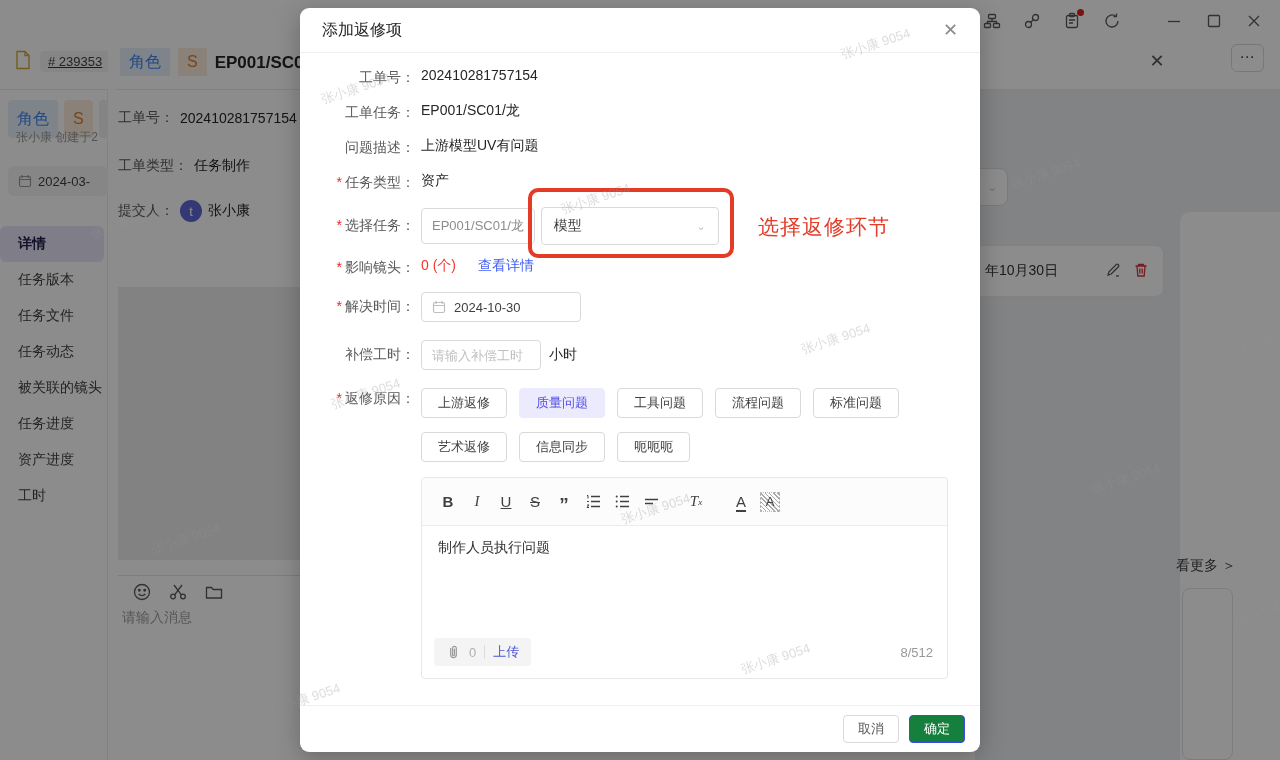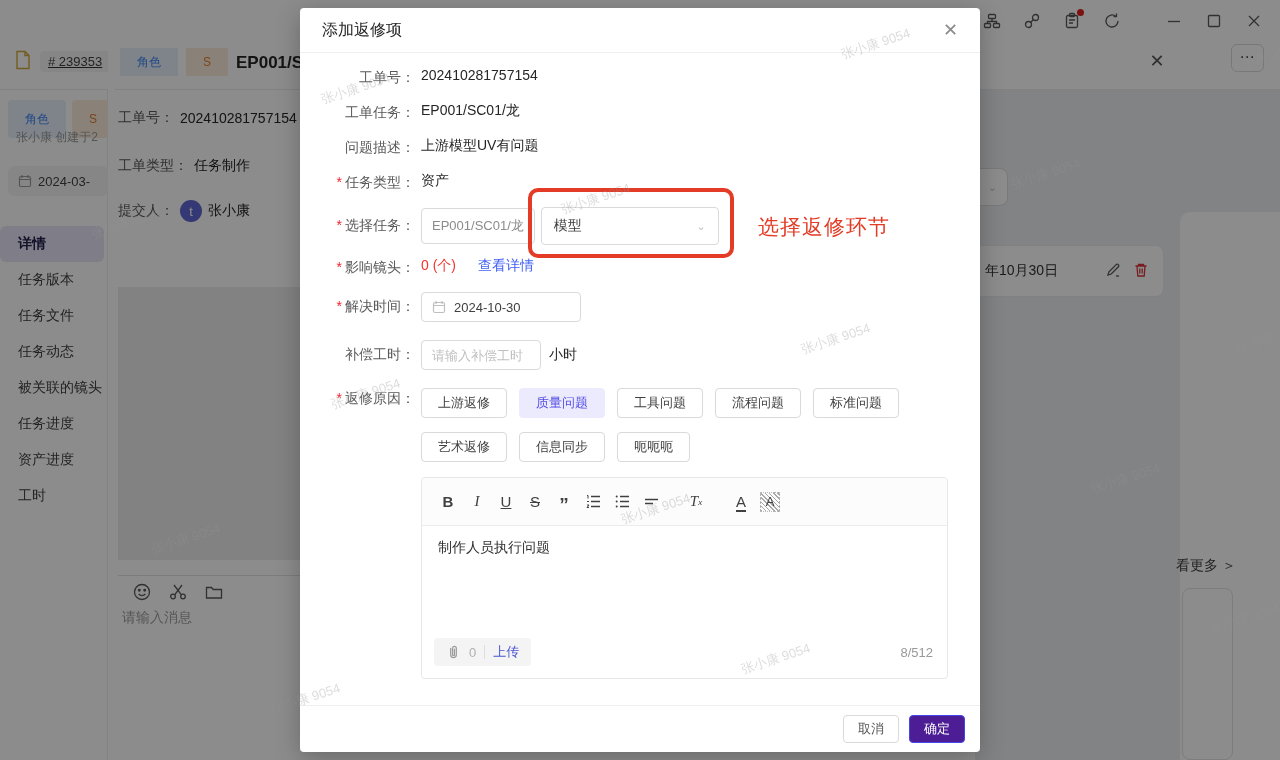--- a/index.html
+++ b/index.html
@@ -17,21 +17,21 @@
   .wicon { position:relative; width:18px; height:18px; color:#595959; }
   .red-dot { position:absolute; top:-3px; right:-3px; width:7px; height:7px; border-radius:50%; background:#E02020; }
   .win-sep { width:14px; }
 
   .rail { left:0; top:44px; width:108px;text-decoration:underline; }
   .rail-row1 { display:flex; align-items:center; gap:8px; padding-left:14px; height:34px; overflow:hidden; white-space:nowrap; }
   .doc-chip { background:#f5f5f5; border-radius:4px; padding:3px 8px; font-size:13px; color:#404040; white-space:nowrap; }
   .rail-div { left:0; top:89px; width:108px; border-top:1px solid #ebebeb; }
   .vline { left:107px; top:90px; width:0; height:670px; border-left:1px solid #ededed; }
 
-  .tag { display:inline-flex; align-items:center; height:38px; padding:0 17px; border-radius:4px; font-size:12px; white-space:nowrap; }
+  .tag { display:inline-flex; align-items:center; height:38px; padding:0 9px; border-radius:4px; font-size:16px; white-space:nowrap; }
   .tag-blue { background:#E6F0FC; color:#4086F4; }
   .tag-orange { background:#FBEDDC; color:#DD7D2C; }
   .tag-gray { background:#F0F0F0; color:#595959; }
 
   .rail-tags { left:8px; top:100px; display:flex; gap:6px; width:100px; overflow:hidden; }
   .rail-creator { left:16px; top:129px; font-size:12px; color:#9a9a9a; width:92px; overflow:hidden; white-space:nowrap; }
   .rail-date { left:8px; top:166px; display:flex; align-items:center; gap:6px; background:#f5f5f5; border-radius:6px; height:30px; padding:0 10px; width:100px; overflow:hidden; font-size:13px; color:#404040; white-space:nowrap; }
 
   .dheader { left:120px; top:48px; width:185px; height:28px; display:flex; align-items:center; gap:8px; overflow:hidden; white-space:nowrap; }
   .dtitle { font-size:17px; font-weight:bold; color:#262626; }
@@ -61,21 +61,21 @@
   .stub-select { left:930px; top:168px; width:78px; height:38px; background:#fff; border:1px solid #dcdcdc; border-radius:8px; display:flex; align-items:center; justify-content:flex-end; padding-right:10px; color:#bbb; }
   .date-card { left:958px; top:245px; width:206px; height:52px; background:#fff; border:1px solid #ebebeb; border-radius:8px; display:flex; align-items:center; padding:0 14px 0 26px; gap:12px; }
   .date-card .txt { font-size:14px; color:#333; flex:1; white-space:nowrap; }
   .see-more { left:1176px; top:557px; font-size:14px; color:#404040; white-space:nowrap; }
   .outline-card { left:1182px; top:588px; width:51px; height:172px; background:#fff; border:1px solid #e3e3e3; border-radius:8px; }
 
   
   .overlay { position:absolute; inset:0; background:rgba(0,0,0,0.45); z-index:10; }
 
   
-  .modal { position:absolute; left:300px; top:8px; width:680px; height:744px; background:#fff; border-radius:4px; z-index:20; box-shadow:0 6px 24px rgba(0,0,0,.25); display:flex; flex-direction:column; }
+  .modal { position:absolute; left:300px; top:8px; width:680px; height:744px; background:#fff; border-radius:9px; z-index:20; box-shadow:0 6px 24px rgba(0,0,0,.25); display:flex; flex-direction:column; }
   .m-header { height:45px; border-bottom:1px solid #efefef; display:flex; align-items:center; padding:0 22px; }
   .m-title { font-size:16px; color:#262626; flex:1; }
   .m-close { color:#8c8c8c; font-size:18px; cursor:pointer; line-height:1; }
   .m-body { flex:1; padding:14px 32px 0 0; overflow:hidden; }
   .frow { display:flex; margin-bottom:15px; align-items:flex-start; }
   .frow .lab { width:115px; text-align:right; color:#595959; font-size:14px; padding-top:2px; white-space:nowrap; flex:none; }
   .frow .lab .req { color:#F5222D; margin-right:3px; }
   .frow .val { margin-left:6px; font-size:14px; color:#262626; }
   .frow.ctrl { align-items:center; }
   .frow.ctrl .lab { padding-top:0; }
@@ -115,21 +115,21 @@
   .attach-chip { background:#f4f4f4; border-radius:4px; height:28px; display:flex; align-items:center; padding:0 12px; gap:8px; }
   .attach-count { color:#b0b0b0; font-size:13px; }
   .attach-div { width:1px; height:14px; background:#ddd; }
   .upload { color:#4A55D2; font-size:13px; cursor:pointer; }
   .counter { margin-left:auto; color:#999; font-size:13px; }
 
   .err { margin-left:121px; margin-top:12px; color:#F5342C; font-size:12px; }
   .m-footer { border-top:1px solid #efefef; margin-top:18px; padding:9px 15px; display:flex; justify-content:flex-end; gap:10px; }
   .btn { height:28px; padding:0 14px; border-radius:4px; font-size:13px; display:inline-flex; align-items:center; cursor:pointer; }
   .btn.cancel { border:1px solid #d9d9d9; background:#fff; color:#555; }
-  .btn.confirm { background:#4c1d95; color:#fff; border:1px solid #4546E8;font-family:Liberation Serif, serif; }
+  .btn.confirm { background:#15803d; color:#fff; border:1px solid #4546E8;font-family:Liberation Serif, serif; }
 
   
   .anno-box { position:absolute; left:528px; top:188px; width:206px; height:70px; border:4px solid #E33B26; border-radius:10px; z-index:30; pointer-events:none; }
   .anno-text { position:absolute; left:758px; top:213px; color:#E33B26; font-size:21px; z-index:30; letter-spacing:1px; white-space:nowrap; }
 
   
   .wm { position:absolute; inset:0; z-index:40; pointer-events:none; }
   .wm span { position:absolute; font-size:13px; color:rgba(150,150,150,.33); transform:rotate(-18deg); white-space:nowrap; }
   .wm span:nth-child(1){left:320px;top:80px;} .wm span:nth-child(2){left:840px;top:35px;} .wm span:nth-child(3){left:1228px;top:50px;}
   .wm span:nth-child(4){left:90px;top:215px;} .wm span:nth-child(5){left:560px;top:190px;} .wm span:nth-child(6){left:1010px;top:165px;}

